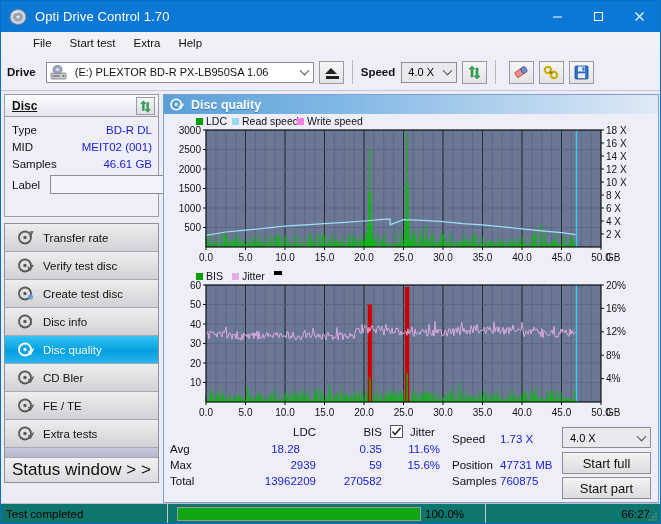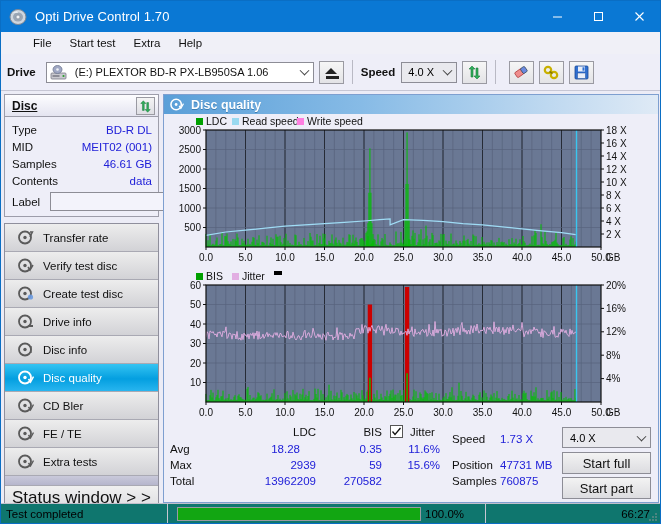--- a/index.html
+++ b/index.html
@@ -359,24 +359,20 @@
         <span class="dval">BD-R DL</span>
       </div>
       <div class="drow">
         <span class="dkey">MID</span>
         <span class="dval">MEIT02 (001)</span>
       </div>
       <div class="drow">
         <span class="dkey">Samples</span>
         <span class="dval">46.61 GB</span>
       </div>
-      <div class="drow">
-        <span class="dkey">Contents</span>
-        <span class="dval">data</span>
-      </div>
       <div class="label-row">
         <span class="dkey">Label</span>
         <input class="label-input" type="text" placeholder="" style="">
         <div class="disc-btn">
           <svg width="15" height="15" viewBox="0 0 15 15">
             <ellipse cx="7.5" cy="7.5" rx="6.5" ry="6.3" fill="#e8e89a" stroke="#8a8a40" stroke-width=".8"></ellipse>
             <ellipse cx="7.5" cy="7.5" rx="3.4" ry="3.3" fill="#cfcf70"></ellipse>
             <ellipse cx="7.5" cy="7.5" rx="1.4" ry="1.3" fill="#f8f8e0" stroke="#8a8a40" stroke-width=".5"></ellipse>
           </svg>
         </div>
@@ -406,30 +402,20 @@
       </div>
       <div class="navitem">
         <span class="nicon">
           <svg width="16" height="15" viewBox="0 0 16 15">
               <ellipse cx="7" cy="7.5" rx="6" ry="6" fill="none" stroke="#5a5a5a" stroke-width="1.8"></ellipse>
               <ellipse cx="7" cy="7.5" rx="1.7" ry="1.7" fill="#5a5a5a"></ellipse>
               <circle cx="12.5" cy="11" r="2.6" fill="#6a9ae0" opacity=".9"></circle>
             </svg>
         </span>
         <span>Create test disc</span>
-      </div>
-      <div class="navitem">
-        <span class="nicon">
-          <svg width="16" height="15" viewBox="0 0 16 15">
-              <ellipse cx="7" cy="7.5" rx="6" ry="6" fill="none" stroke="#5a5a5a" stroke-width="1.8"></ellipse>
-              <ellipse cx="7" cy="7.5" rx="1.7" ry="1.7" fill="#5a5a5a"></ellipse>
-              <rect x="10" y="11" width="5" height="2" fill="#5a5a5a"></rect>
-            </svg>
-        </span>
-        <span>Drive info</span>
       </div>
       <div class="navitem">
         <span class="nicon">
           <svg width="16" height="15" viewBox="0 0 16 15">
               <ellipse cx="7" cy="7.5" rx="6" ry="6" fill="none" stroke="#5a5a5a" stroke-width="1.8"></ellipse>
               <ellipse cx="7" cy="7.5" rx="1.7" ry="1.7" fill="#5a5a5a"></ellipse>
               <rect x="12" y="4" width="1.6" height="7" fill="#5a5a5a"></rect>
             </svg>
         </span>
         <span>Disc info</span>

